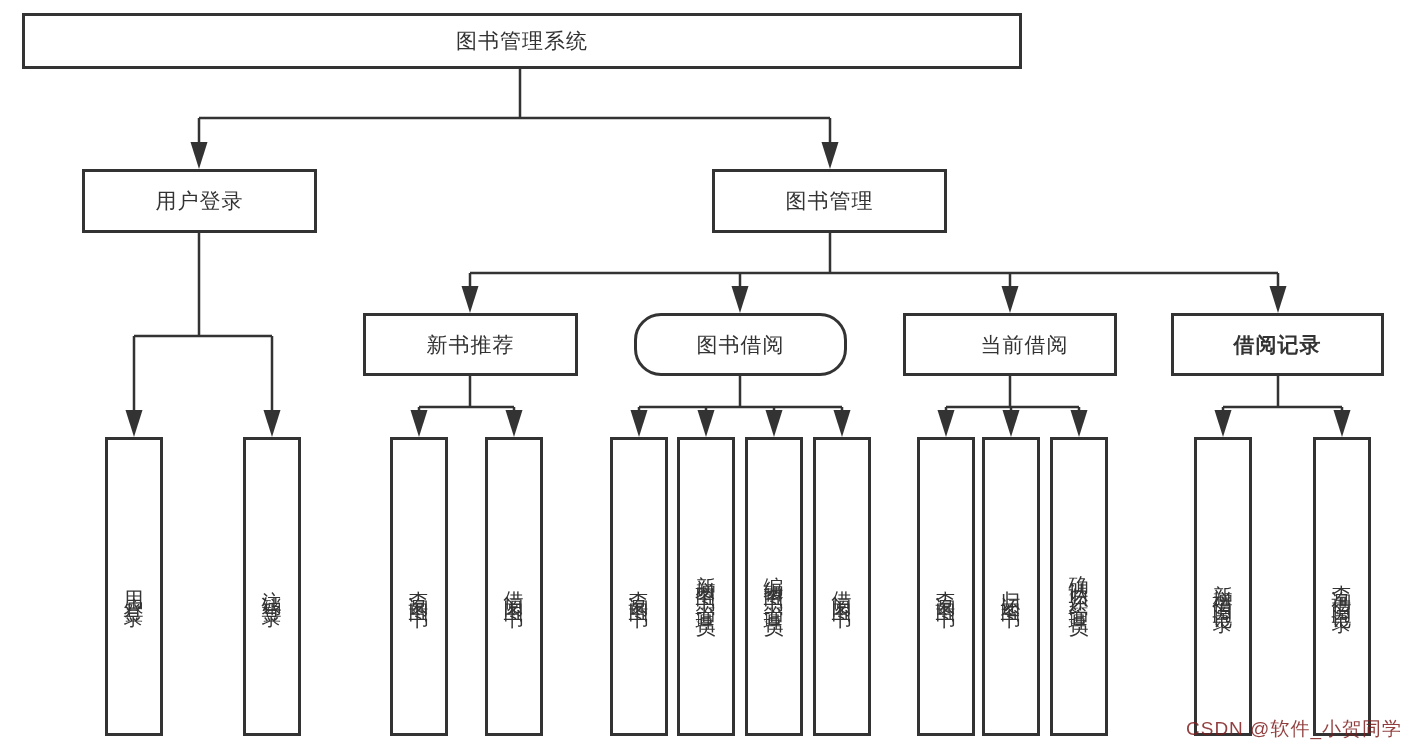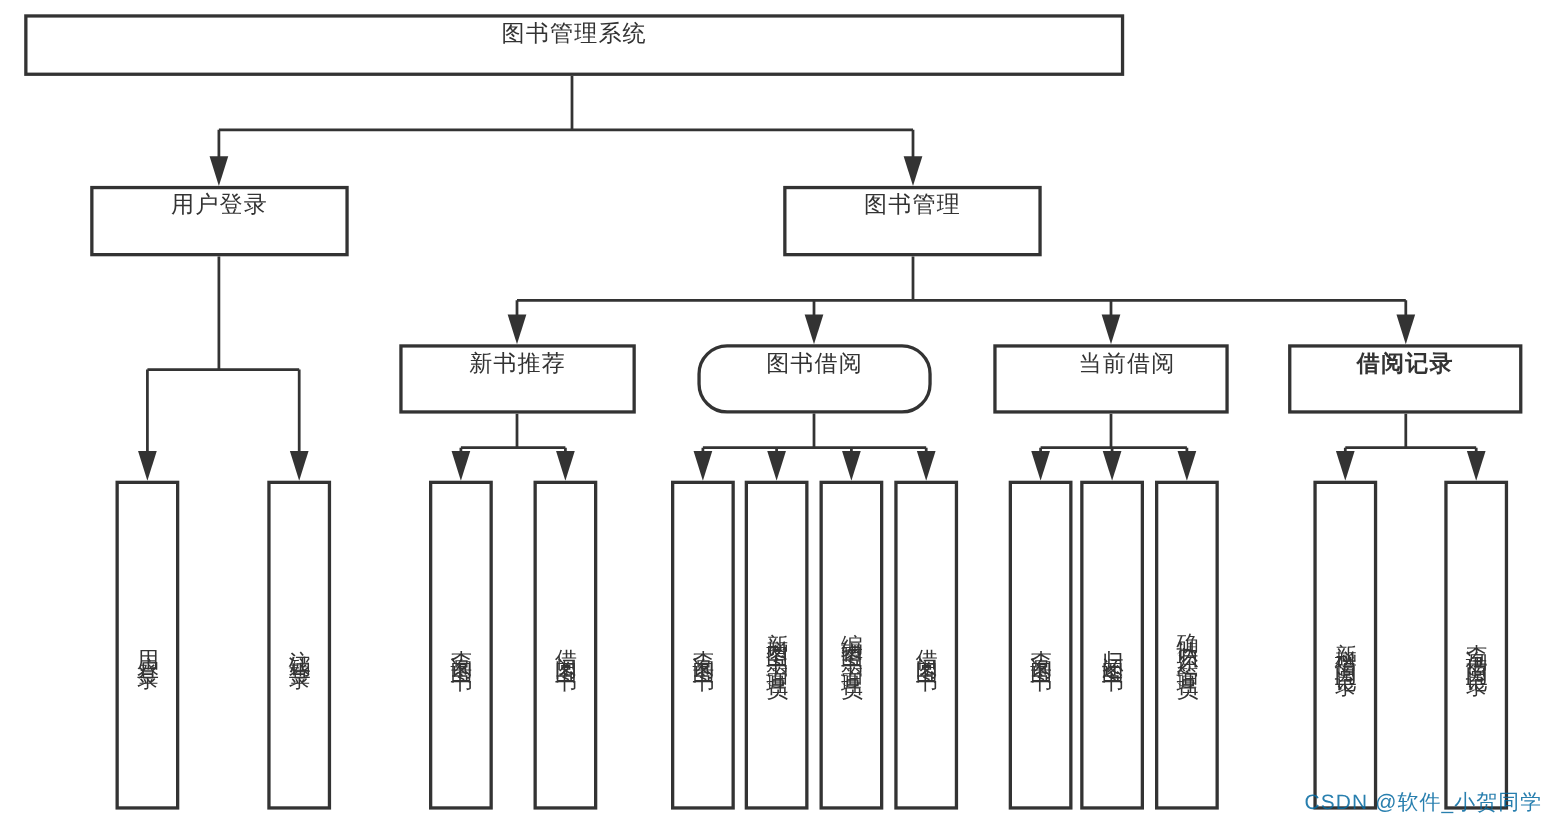--- a/index.html
+++ b/index.html
@@ -20,20 +20,21 @@
     left: 0;
     top: 0;
     pointer-events: none;
   }
   .hbox {
     position: absolute;
     box-sizing: border-box;
     border: 3px solid #333333;
     background: #ffffff;
     display: flex;
+    align-items: center;
     justify-content: center;
     color: #333333;
     font-size: 21px;
     letter-spacing: 1px;
     z-index: 2;
   }
   .vbox {
     position: absolute;
     top: 437px;
     width: 58px;
@@ -53,21 +54,21 @@
     letter-spacing: 6px;
     color: #333333;
     line-height: 1;
     white-space: nowrap;
   }
   .watermark {
     position: absolute;
     left: 1186px;
     top: 716px;
     font-size: 19px;
-    color: #0369a1;
+    color: #7f1d1d;
     opacity: 0.85;
     letter-spacing: 1px;
     z-index: 3;
     white-space: nowrap;
   }
 </style>
 </head>
 <body>
 
 <div id="canvas">

